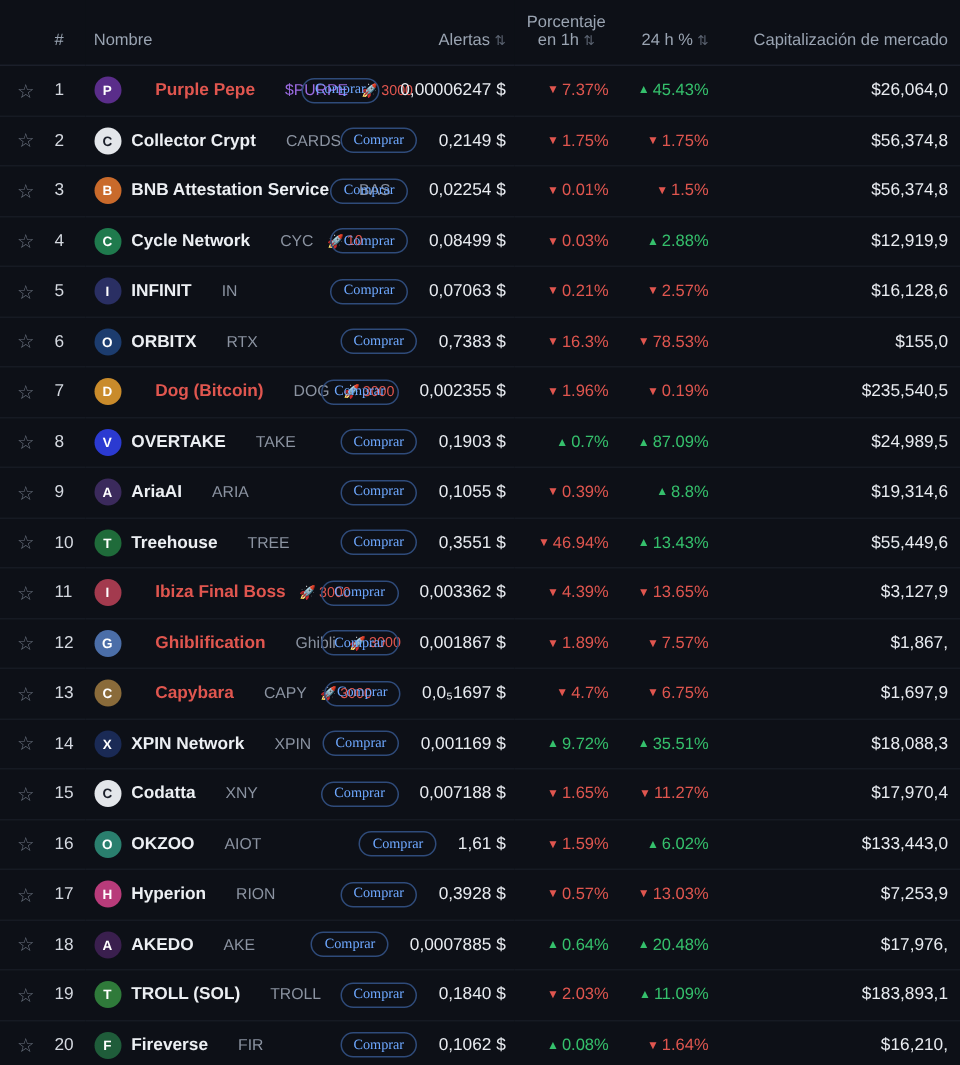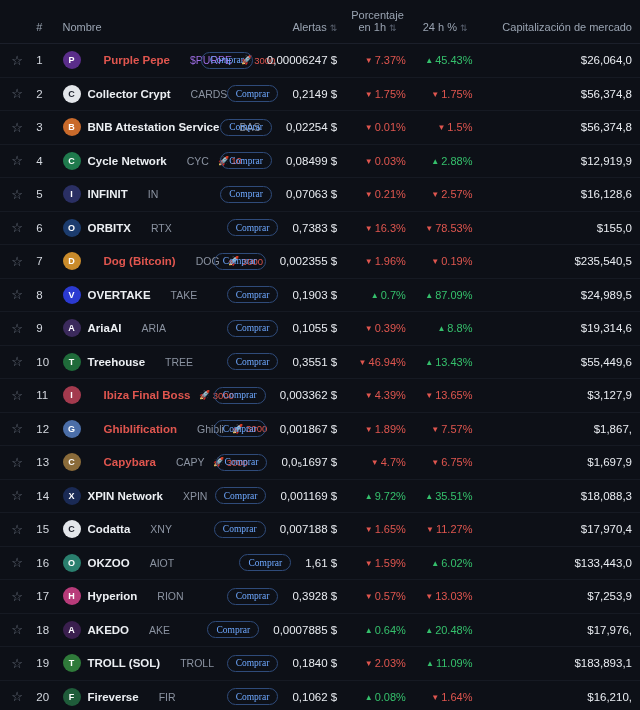--- a/index.html
+++ b/index.html
@@ -30,21 +30,21 @@
     white-space: nowrap;
     background: #0d1017;
     border-bottom: 1px solid #1b1f2a;
     vertical-align: bottom;
   }
   th.c-star { width: 30px; text-align: center; padding-left: 10px; }
   th.c-rank { width: 26px; text-align: left; }
   th.c-name { width: 192px; text-align: left; padding-left: 6px; }
   th.c-alert { width: 92px; }
   th.c-pct1h { width: 68px; text-align: center; }
-  th.c-pct24 { width: 66px; text-align: center; }
+  th.c-pct24 { width: 66px; }
   th.c-mcap  { width: 160px; padding-right: 8px; }
 
   .sortarrow {
     display: inline-block;
     margin-left: 3px;
     color: #5a6270;
     font-size: 9px;
     line-height: 9px;
   }
   .hdr-two-line { line-height: 12px; }

